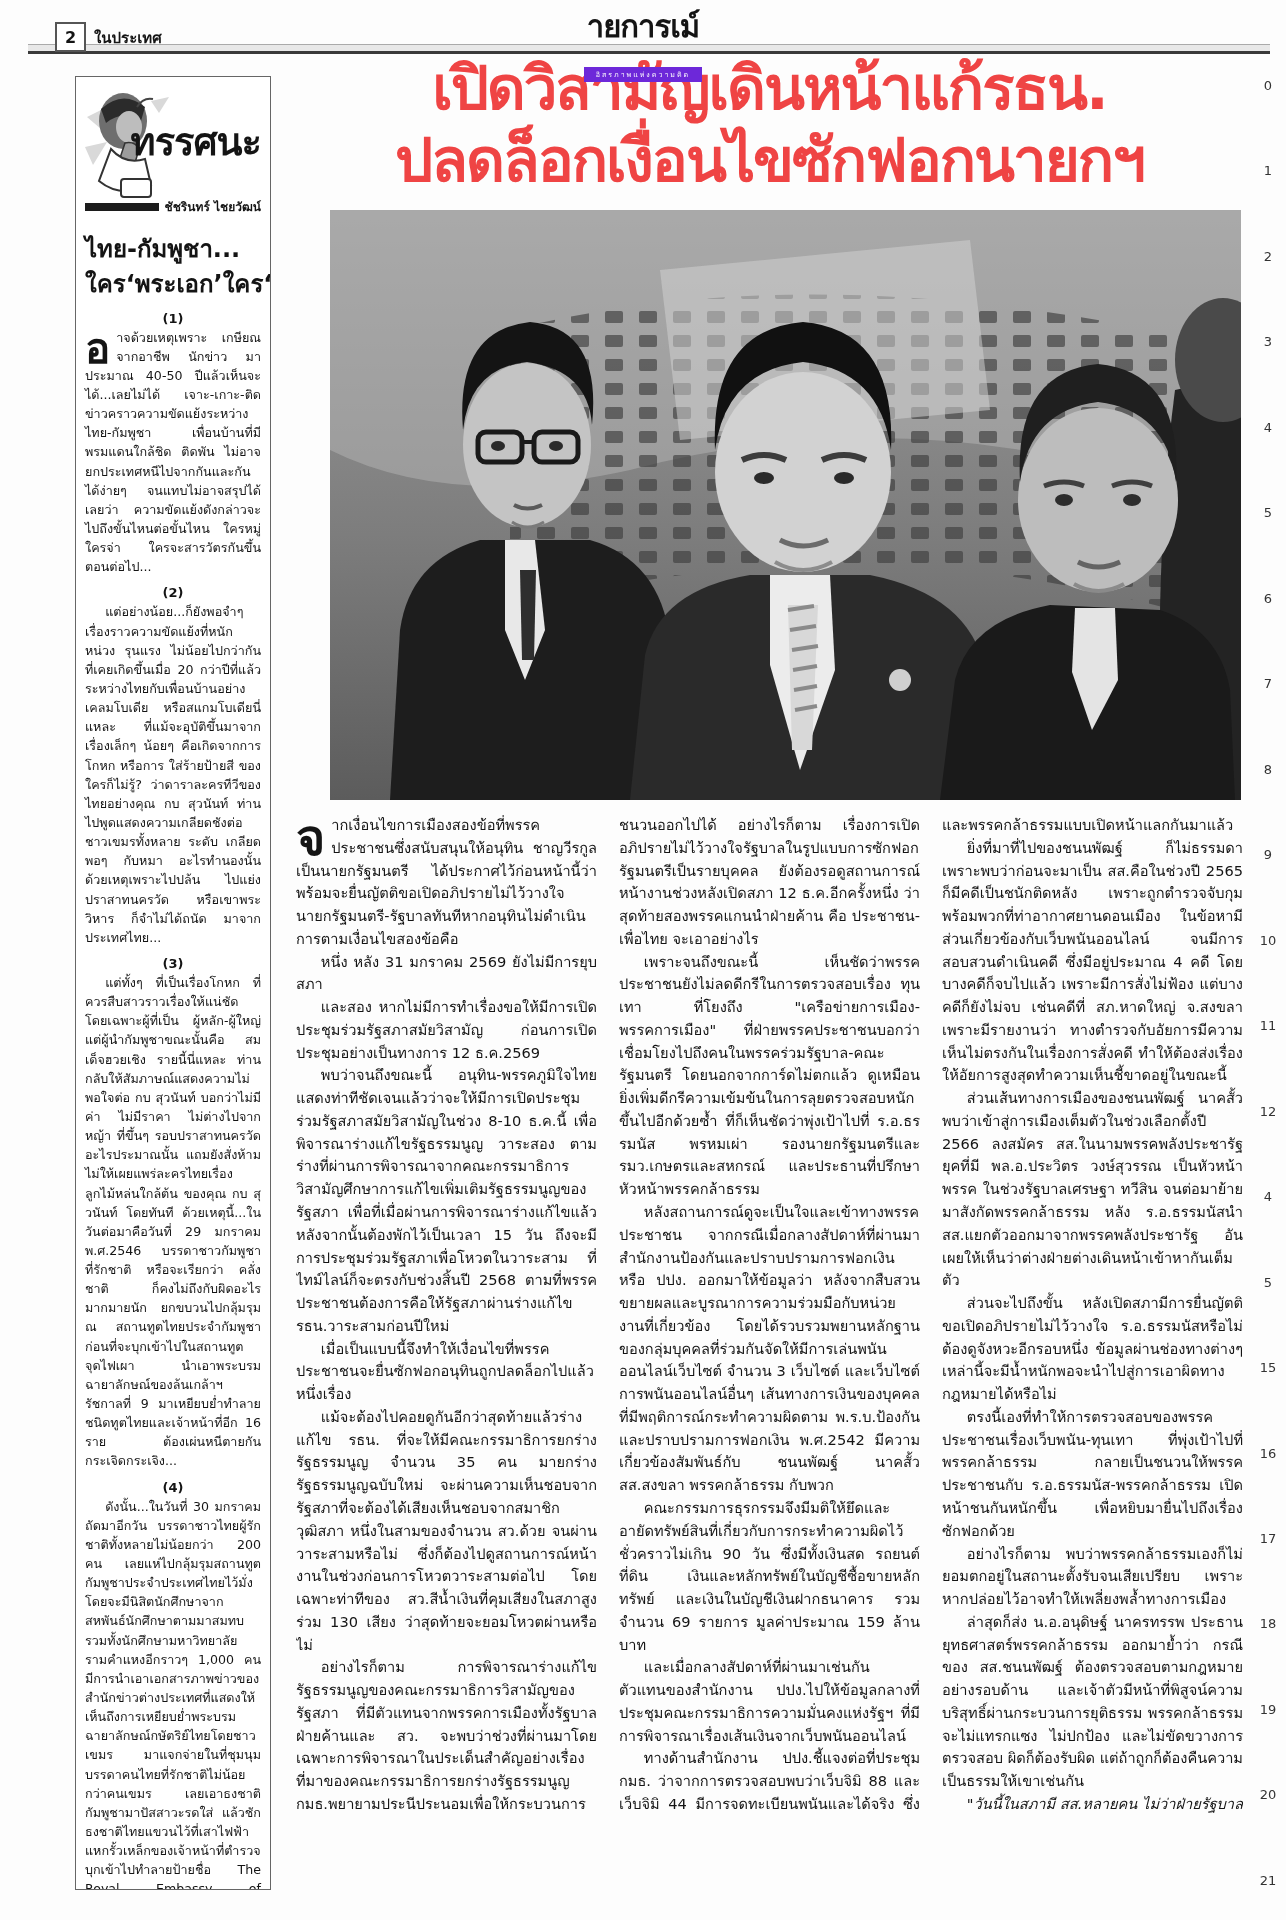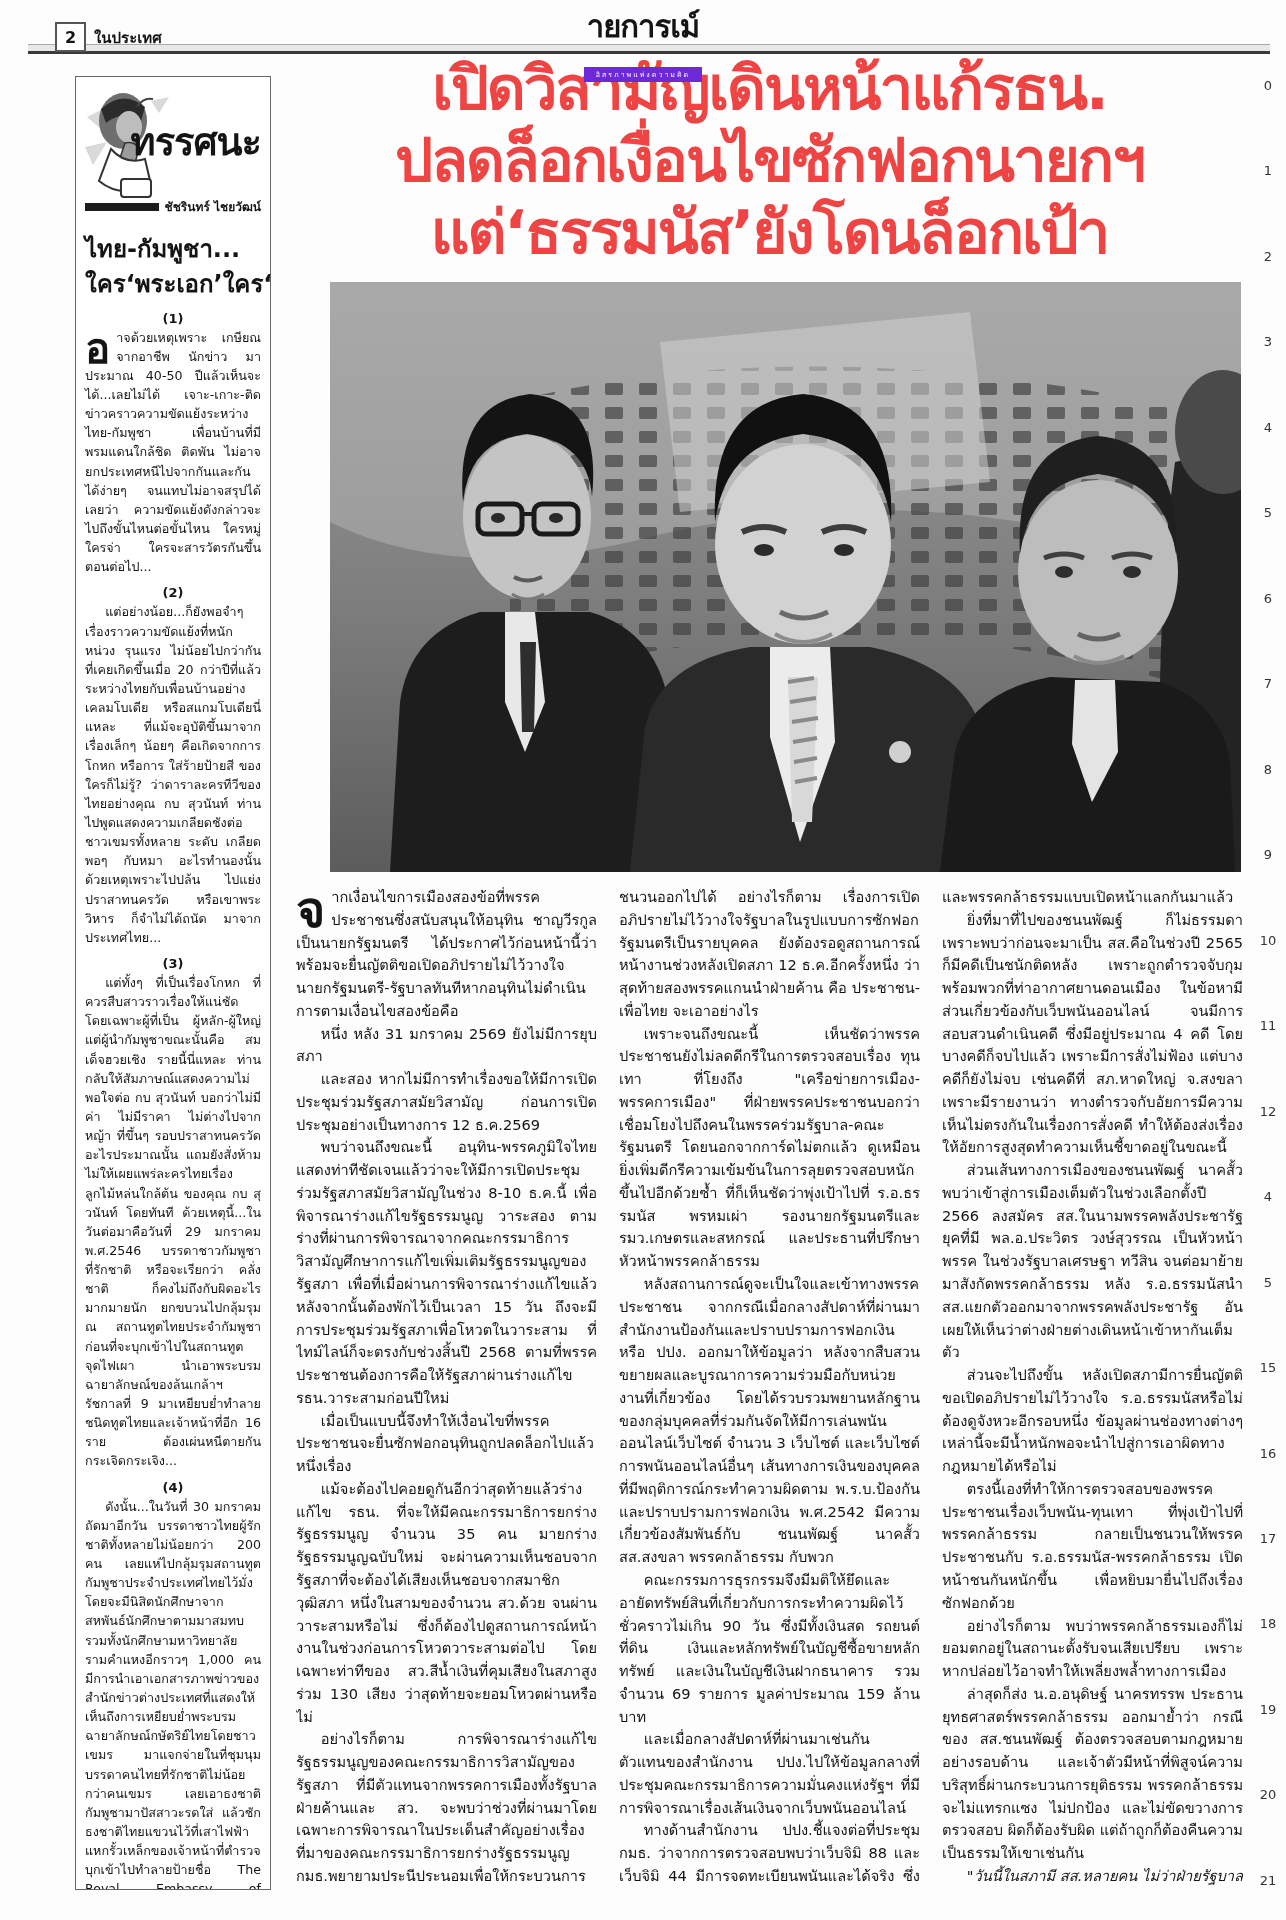--- a/index.html
+++ b/index.html
@@ -93,21 +93,20 @@
       <p class="sec-text">ดังนั้น...ในวันที่ 30 มกราคม ถัดมาอีกวัน บรรดาชาวไทยผู้รักชาติทั้งหลายไม่น้อยกว่า 200 คน เลยแห่ไปกลุ้มรุมสถานทูตกัมพูชาประจำประเทศไทยไว้มั่ง โดยจะมีนิสิตนักศึกษาจากสหพันธ์นักศึกษาตามมาสมทบ รวมทั้งนักศึกษามหาวิทยาลัยรามคำแหงอีกราวๆ 1,000 คน มีการนำเอาเอกสารภาพข่าวของสำนักข่าวต่างประเทศที่แสดงให้เห็นถึงการเหยียบย่ำพระบรมฉายาลักษณ์กษัตริย์ไทยโดยชาวเขมร มาแจกจ่ายในที่ชุมนุม บรรดาคนไทยที่รักชาติไม่น้อยกว่าคนเขมร เลยเอาธงชาติกัมพูชามาปัสสาวะรดใส่ แล้วชักธงชาติไทยแขวนไว้ที่เสาไฟฟ้า แหกรั้วเหล็กของเจ้าหน้าที่ตำรวจ บุกเข้าไปทำลายป้ายชื่อ The Royal Embassy of Cambodia ส่วนคิดจะลงมือเผาแบบเดียวกับที่สถานทูตไทยถูกเผาอีกด้วยหรืออย่างไร? ก็ยากจะคาดเดาได้ง่ายๆ...</p>
       <div class="sec-num">(5)</div>
       <p class="sec-text">แต่ขณะที่ฉากสถานการณ์กำลังเป็นไปในแบบ มึง-กูมึ่ง อะไรประมาณนั้น ผู้บัญชาการตำรวจแห่งชาติในขณะนั้น พลตำรวจเอกสันต์ ศรุตานนท์ ท่านได้ขึ้นไปบนเวทีกล่าวกับผู้ชุมนุมว่าได้รับโทรศัพท์จากราชเลขาธิการสำนักพระราชวัง คุณ อาสา สารสิน ว่า พระบาทสมเด็จพระเจ้าอยู่หัว ร.9 ที่ถูกชาวเขมรเหยียบย่ำทำลายพระบรมฉายาลักษณ์ไปหมาดๆ ก็เถอะ ท่านมีรับสั่งขณะเสด็จฯ ไปพระราชทานรางวัลเจ้าฟ้ามหิดล ประมาณว่า... "ขณะนี้เราเป็นพระเอก เป็นผู้ดีอยู่แล้ว...อย่าทำตัวให้กลายเป็น‘ผู้ร้าย’" ว่ากันว่า...เพราะโดยรับสั่งดังกล่าวนี่เอง ที่ทำให้บรรดาผู้ชุมนุมทั้งหลายเกิด สติ ขึ้นมาโดยทันที-ทันใด พร้อมใจร้องเพลงสรรเสริญพระบารมีก่อนแยกย้ายสลายตัวไปจากหน้าสถานทูตกัมพูชา ไม่ได้คิดจะเผา ไม่ได้คิดจะมึงมั่ง-กูมั่งอีกต่อไป ชนิดที่ทำให้สำนักข่าวต่างประเทศอย่าง รอยเตอร์ ถึงกับสรุปว่า... "น้อยครั้งที่จะได้เห็นการออกมายุติความขัดแย้งทางการเมืองของพระมหากษัตริย์ ผู้ทรงครองราชย์ยาวนานที่สุดในโลก..."</p>
     </div>
 </aside>
 
 <main class="main-area">
   <h1 class="headline">
     <span>เปิดวิสามัญเดินหน้าแก้รธน.</span><br>
     <span>ปลดล็อกเงื่อนไขซักฟอกนายกฯ</span><br>
-    <span>แต่‘ธรรมนัส’ยังโดนล็อกเป้า</span>
   </h1>
 
   <div class="photo">
     <svg width="911" height="590" viewBox="0 0 911 590">
       <defs>
         <linearGradient id="bg" x1="0" y1="0" x2="0" y2="1">
           <stop offset="0" stop-color="#9d9d9d"></stop>
             <stop offset="0.55" stop-color="#7d7d7d"></stop>
             <stop offset="1" stop-color="#5c5c5c"></stop>
         </linearGradient>

